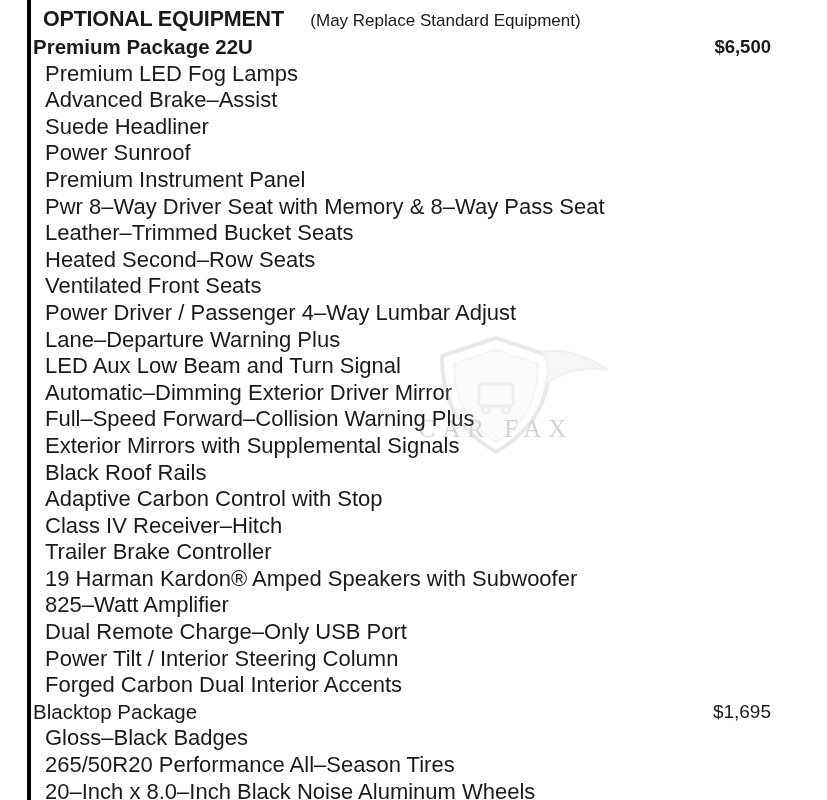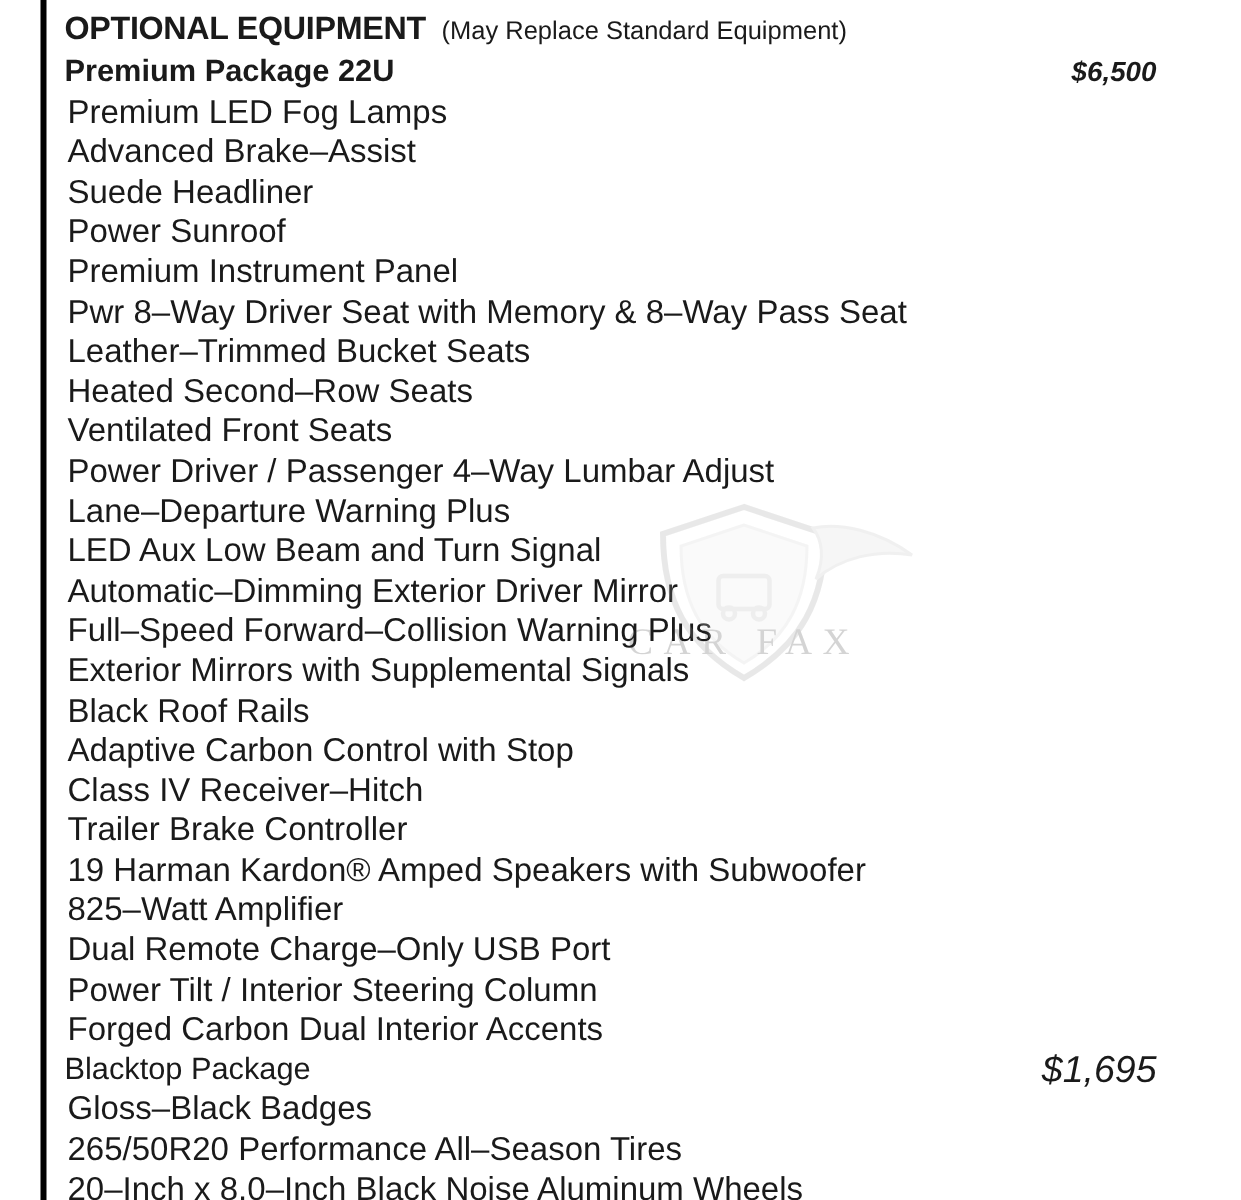--- a/index.html
+++ b/index.html
@@ -55,61 +55,60 @@
     font-family: "Liberation Serif", serif;
     font-size: 25px;
     letter-spacing: 7px;
     color: #404040;
   }
 
   .row {
     display: flex;
     align-items: flex-start;
     justify-content: space-between;
-    padding: 0 56px 0 12px;
+    padding: 0 56px 0 2px;
     line-height: 26.6px;
     white-space: nowrap;
   }
   .row .label {
     font-size: 20.5px;
   }
   .row .price {
     font-size: 18.5px;
     font-weight: bold;
     text-align: right;
-    font-style: italic;
   }
 
   
   .header-row {
     padding-left: 12px;
     line-height: 27px;
     white-space: nowrap;
   }
   .header-title {
     font-size: 21.5px;
     font-weight: bold;
     letter-spacing: -0.2px;
     margin-top: 32px;
   }
   .header-note {
     font-size: 17px;
-    margin-left: 6px;
+    margin-left: 22px;
   }
 
   .pkg-row .label {
     font-weight: bold;
     font-size: 20.5px;
   }
   .pkg-row.plain .label {
     font-weight: normal;
   }
   .pkg-row.plain .price {
     font-weight: normal;
-    font-size: 25px;
+    font-size: 19px;
   }
 
   .feature {
     padding-left: 14px;
     font-size: 22px;
     line-height: 26.6px;
     white-space: nowrap;
   }
 </style>
 </head>

